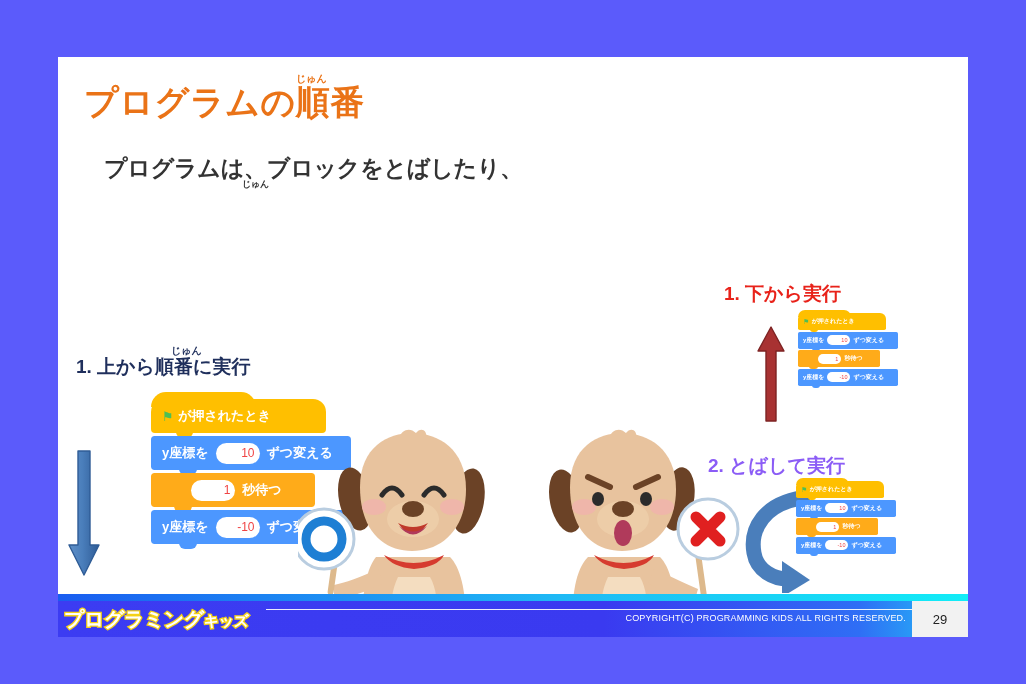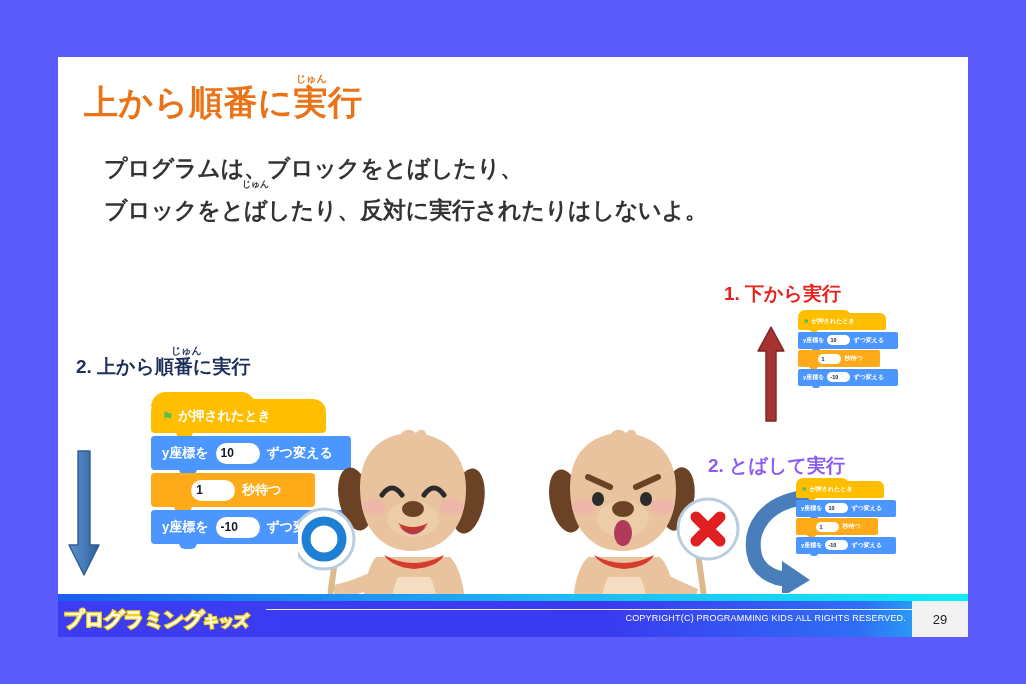--- a/index.html
+++ b/index.html
@@ -127,24 +127,24 @@
   .blk.cmd { border-radius: 0.28em; }
   .flag {
     display: inline-block;
     color: #4cbf56;
     margin-right: 0.35em;
     line-height: 1;
   }
   .oval {
     display: inline-block;
     background: #ffffff;
-    color: #0f172a;
+    color: #ef4444;
     border-radius: 1em;
-    text-align: left;
-    font-weight: bold;
+    text-align: right;
+    font-weight: normal;
   }
 
   
   .stack-big { left: 93px; top: 342px; width: 200px; }
   .stack-big .blk { font-size: 13px; padding: 0 11px; margin-bottom: 3px; }
   .stack-big .hat { height: 34px; width: 175px; }
   .stack-big .cmd { height: 34px; width: 200px; }
   .stack-big .cmd.narrow { width: 164px; }
   .stack-big .oval { min-width: 34px; height: 21px; line-height: 21px; font-size: 12px; padding: 0 5px; margin: 0 7px; }
 
@@ -250,35 +250,34 @@
   }
 </style>
 </head>
 <body>
 
 <div class="slide">
 
   <div class="title-wrap">
     <div class="title">
       <span class="ruby-mark title-ruby">じゅん</span>
-      <span>上から順番に実行</span>
+      <span>プログラムの順番</span>
     </div>
   </div>
 
   <div class="body-text">
     <div class="body-line">プログラムは、ブロックをとばしたり、</div>
     <div class="body-line">
       <span class="body-ruby">じゅん</span>
     </div>
-    <div class="body-line">ブロックをとばしたり、反対に実行されたりはしないよ。</div>
   </div>
 
   <div class="cap cap-left">
     <span class="ruby-mark">じゅん</span>
-    <span>2. 上から順番に実行</span>
+    <span>1. 上から順番に実行</span>
   </div>
 
   <div class="cap cap-r1">1. 下から実行</div>
   <div class="cap cap-r2">2. とばして実行</div>
 
   <svg class="arrow-down-blue" viewBox="0 0 34 128">
     <defs>
       <linearGradient id="gblue" x1="0" y1="0" x2="1" y2="0">
         <stop offset="0%" stop-color="#5f90c8"></stop>
         <stop offset="45%" stop-color="#4a7ebb"></stop>

